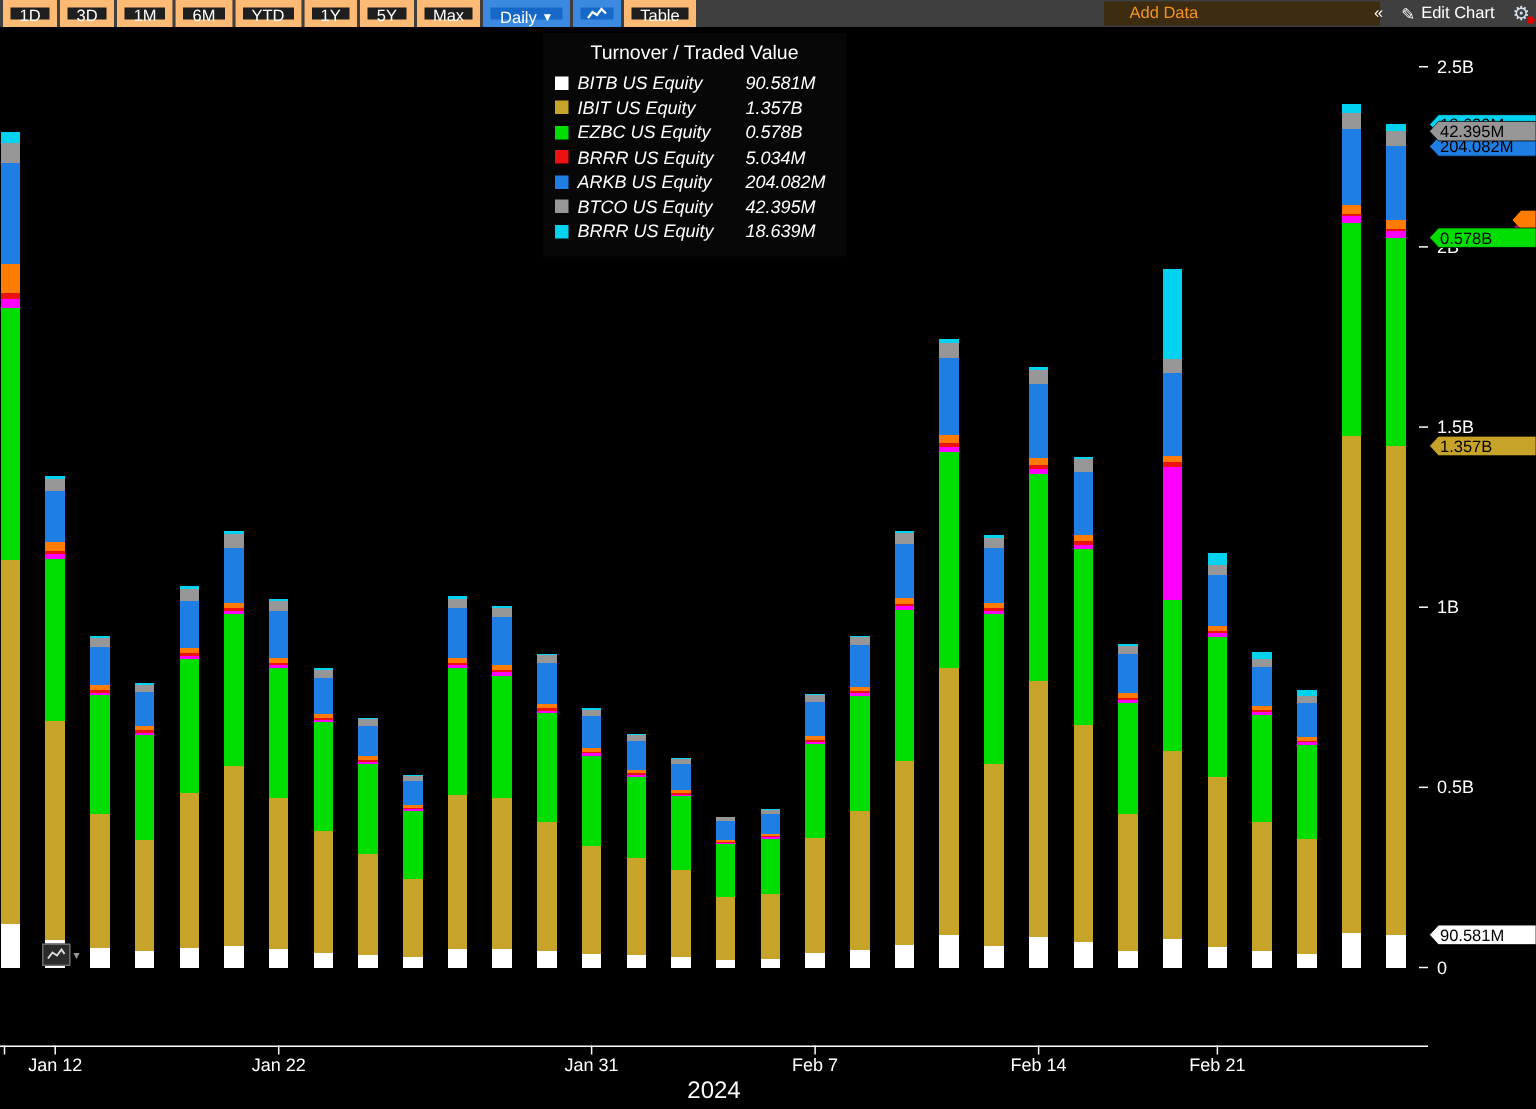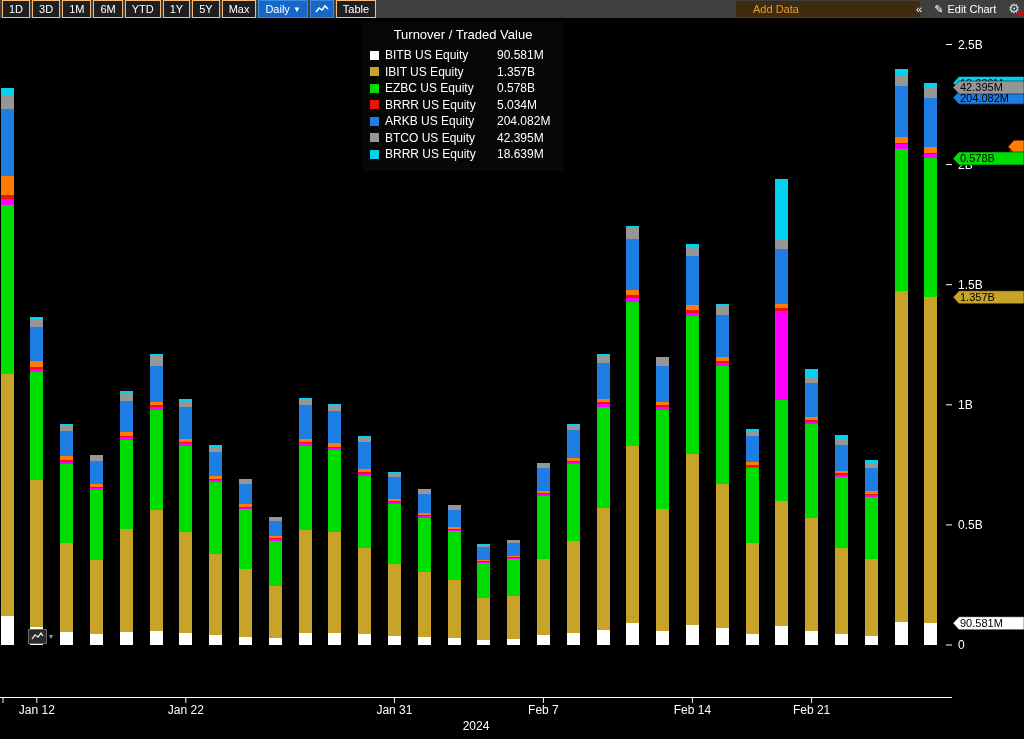--- a/index.html
+++ b/index.html
@@ -3,51 +3,51 @@
 <meta charset="utf-8">
 <style>
   html,body{margin:0;padding:0;background:#000;}
   body{width:1024px;height:739px;overflow:hidden;position:relative;
        font-family:"Liberation Sans",sans-serif;-webkit-font-smoothing:antialiased;}
 
   
   .toolbar{position:absolute;top:0;left:0;width:1024px;height:18px;background:#3f3f3f;
            display:flex;align-items:center;gap:2px;padding:0 0 0 2px;box-sizing:border-box;z-index:6;}
   .periods{display:flex;gap:2px;}
-  .btn{height:18px;background:#1f1f1f;border:1px solid #fdba74;color:#fff;font-size:11px;
+  .btn{height:18px;background:#1f1f1f;border:5px solid #fdba74;color:#fff;font-size:11px;
        line-height:13px;padding:0 6px;font-family:inherit;cursor:default;white-space:nowrap;}
   .btn.blue{background:#1668c8;border-color:#3c8ae0;}
   .btn .caret{font-size:8px;vertical-align:1px;}
   .btn.iconbtn{padding:0 4px;display:flex;align-items:center;}
   .add-data{position:absolute;left:736px;top:1px;width:150px;height:14px;background:#3d2c10;
             color:#f79420;font-size:11px;line-height:14px;padding:1px 17px;box-sizing:content-box;}
   .tb-right{position:absolute;right:4px;top:0;height:18px;display:flex;align-items:center;gap:12px;
             color:#fff;font-size:11px;}
   .edit-chart{display:flex;align-items:center;gap:4px;}
   .gear{position:relative;font-size:13px;color:#cfe0f0;line-height:14px;}
   .gear .dot{position:absolute;right:-3px;bottom:0;width:5px;height:5px;background:#e80000;border-radius:50%;}
 
   
   #chart-svg{position:absolute;top:0;left:0;z-index:1;}
 
   
   .legend{position:absolute;left:362px;top:22px;width:202px;background:rgba(8,8,8,0.93);
           color:#fff;padding:5px 8px 8px 8px;box-sizing:border-box;z-index:4;}
   .legend-title{font-size:13px;text-align:center;margin-bottom:5px;white-space:nowrap;}
-  .legend-row{display:flex;align-items:center;gap:6px;font-size:12px;height:16.5px;white-space:nowrap;}
+  .legend-row{display:flex;align-items:center;gap:6px;font-size:12px;height:16.5px;white-space:nowrap;font-style:italic;}
   .swatch{width:9px;height:9px;flex:0 0 9px;display:inline-block;}
   .legend-label{flex:0 0 106px;}
 
   
   .mini-tool{position:absolute;left:28px;top:629px;z-index:3;display:flex;align-items:center;gap:2px;}
   .mini-tool .box{width:17px;height:13px;background:#2b2b2b;border:1px solid #6a6a6a;
                   display:flex;align-items:center;justify-content:center;}
   .mini-tool .dd{color:#999;font-size:8px;}
   .year{position:absolute;left:0;top:719px;width:952px;text-align:center;color:#fff;
-        font-size:12px;z-index:2;}
+        font-size:16px;z-index:2;}
 </style>
 </head>
 <body>
 
 <div class="toolbar">
   <div class="periods">
       <button class="btn">1D</button>
       <button class="btn">3D</button>
       <button class="btn">1M</button>
       <button class="btn">6M</button>

